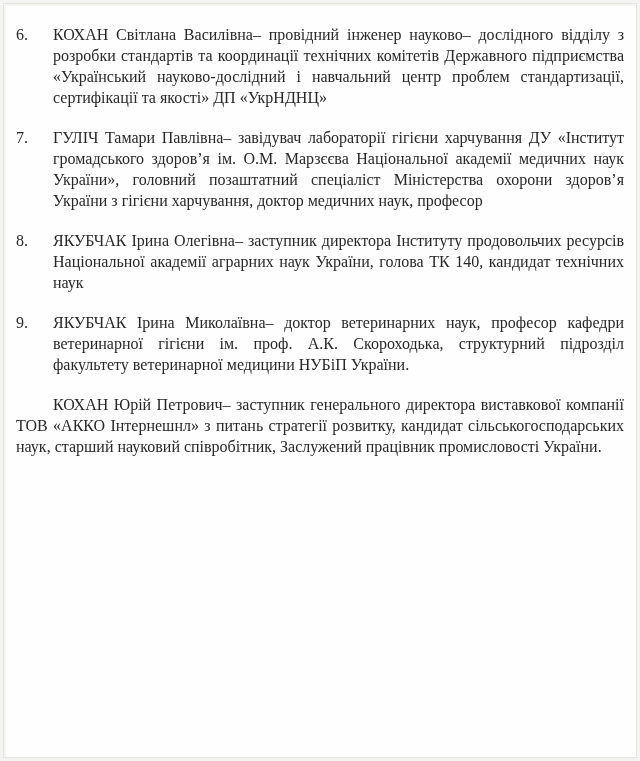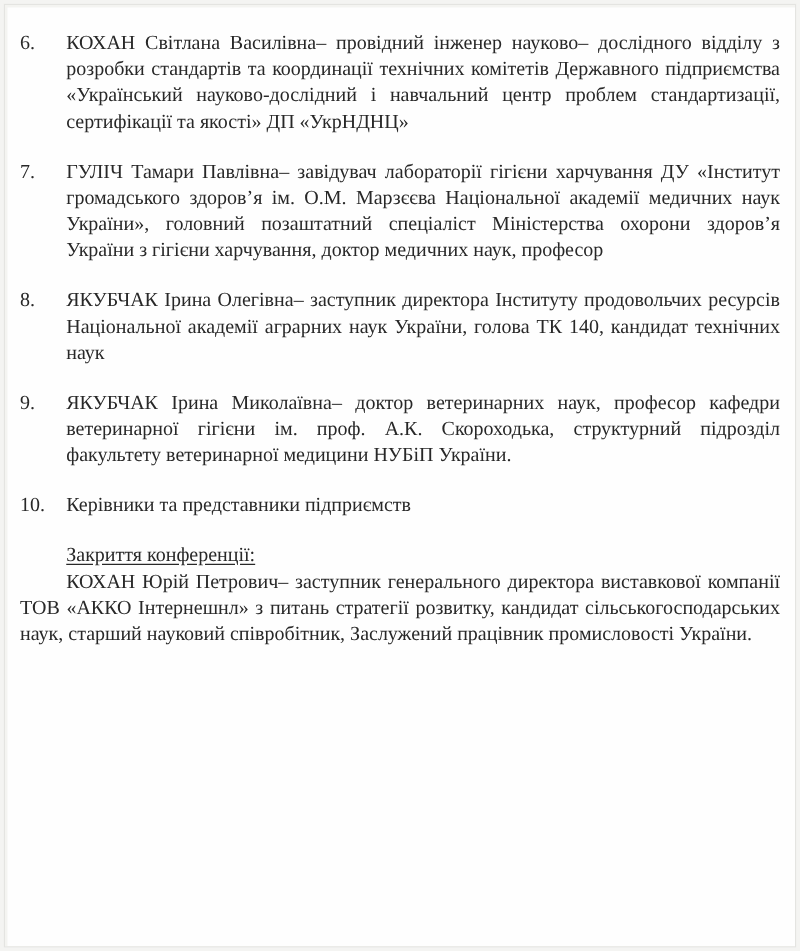--- a/index.html
+++ b/index.html
@@ -84,27 +84,22 @@
     <div class="item">
       <span class="num">8.</span>
       <p class="itext"><b>ЯКУБЧАК Ірина Олегівна–</b><span> заступник директора Інституту продовольчих ресурсів Національної академії аграрних наук України, голова ТК 140, кандидат технічних наук</span></p>
     </div>
 
     <div class="item">
       <span class="num">9.</span>
       <p class="itext"><b>ЯКУБЧАК Ірина Миколаївна–</b><span> доктор ветеринарних наук, професор кафедри ветеринарної гігієни ім. проф. А.К. Скороходька, структурний підрозділ факультету ветеринарної медицини НУБіП України.</span></p>
     </div>
 
-    <div class="item">
-      <span class="num">10.</span>
-      <p class="itext"><b></b><span>Керівники та представники підприємств</span></p>
-    </div>
 
     <div class="section-block">
-      <p class="heading">Закриття конференції:</p>
     </div>
 
     <div class="section-block">
       <p class="para"><b>КОХАН Юрій Петрович–</b><span> заступник генерального директора виставкової компанії ТОВ «АККО Інтернешнл» з питань стратегії розвитку, кандидат сільськогосподарських наук, старший науковий співробітник, Заслужений працівник промисловості України.</span></p>
     </div>
 
   </div>
 </div>
 
 </body></html>

